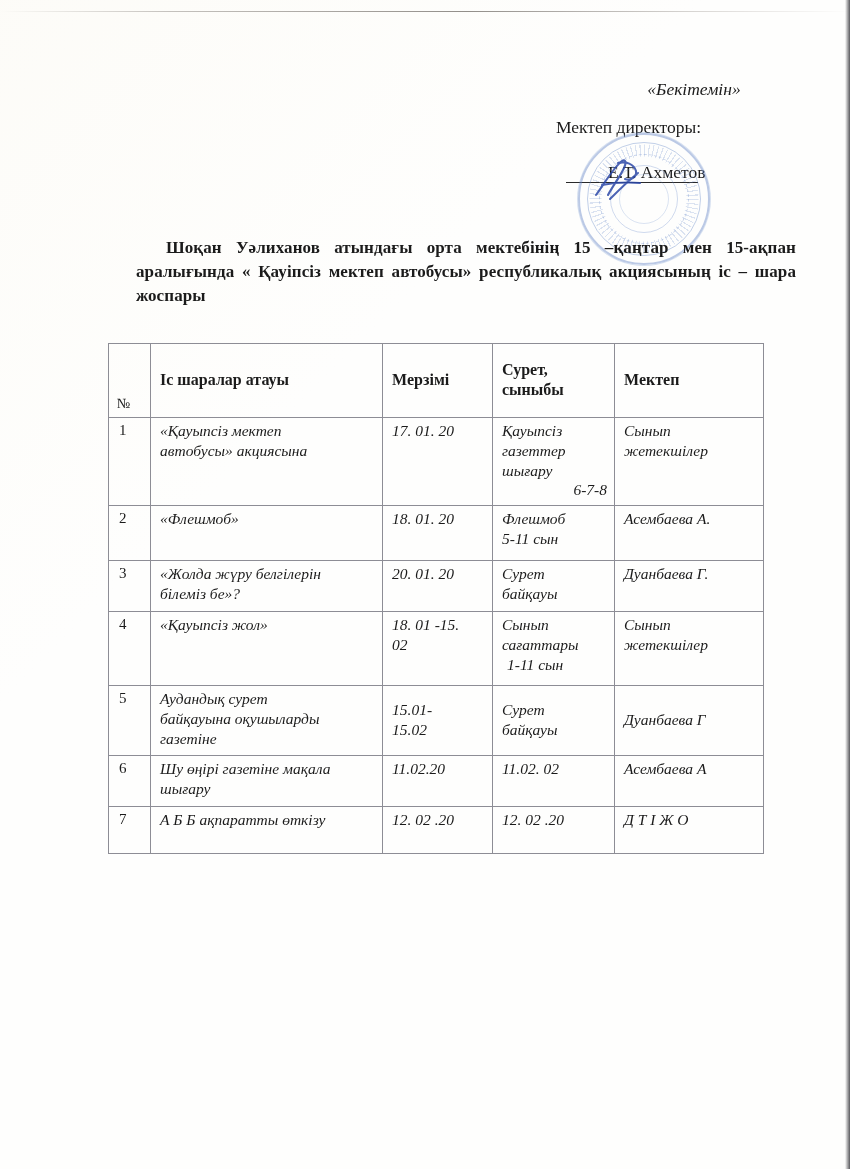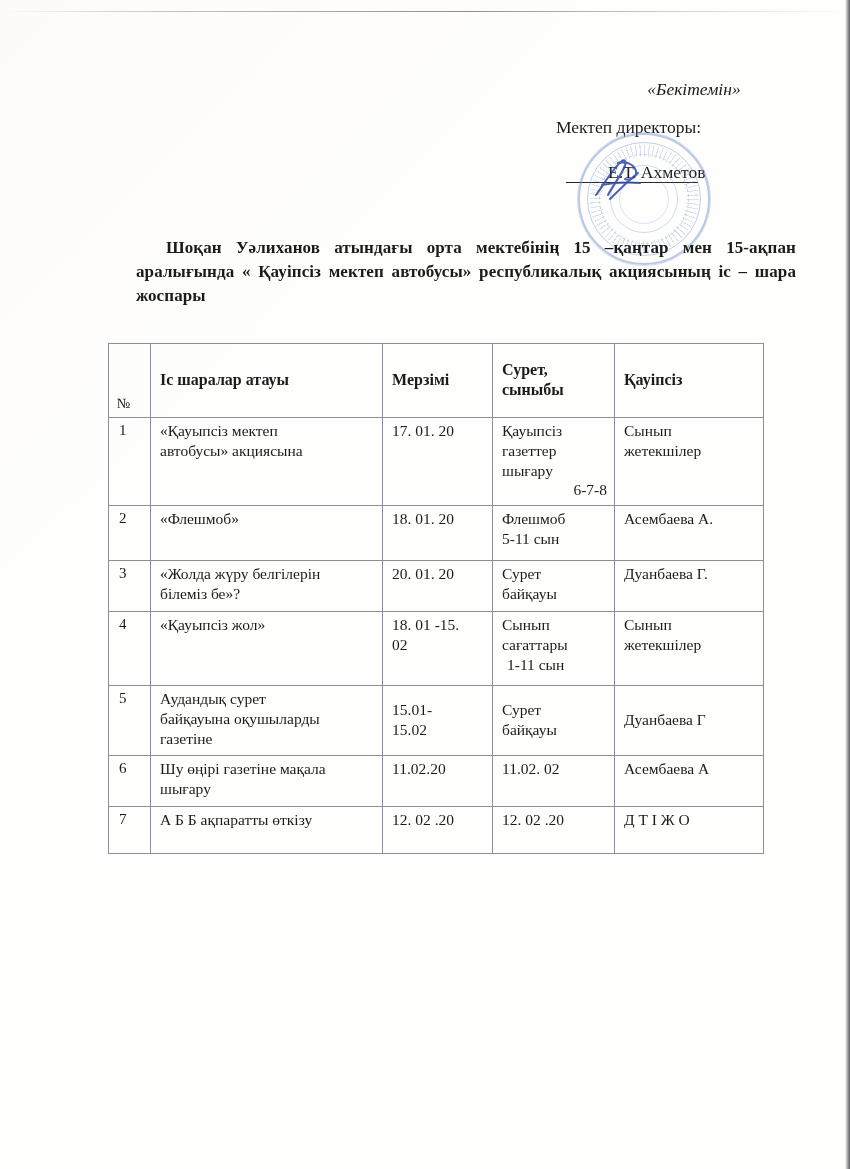--- a/index.html
+++ b/index.html
@@ -187,21 +187,21 @@
     padding-bottom: 4px;
     padding-left: 8px;
   }
   .col-num   { width: 42px; }
   .col-name  { width: 232px; }
   .col-date  { width: 110px; }
   .col-type  { width: 122px; }
   .col-resp  { width: 149px; }
 
   td.cell-num { font-size: 15px; padding-left: 10px; }
-  .cell-lines span { display: block; }
+  .cell-lines span { display: block; font-style: italic; }
   .cell-lines span.ind1 { padding-left: 14px; text-align: right; }
   .cell-lines span.ind2 { padding-left: 5px; }
 
   .row-h1 td { height: 80px; }
   .row-h2 td { height: 47px; }
   .row-h3 td { height: 43px; }
   .row-h4 td { height: 66px; }
   .row-h5 td { height: 62px; }
   .row-h6 td { height: 43px; }
   .row-h7 td { height: 39px; }
@@ -252,21 +252,21 @@
     </colgroup>
     <thead>
       <tr>
         <th class="col-num">№</th>
         <th>Іс  шаралар атауы</th>
         <th>Мерзімі</th>
         <th>
           <span>Сурет,</span><br>
           <span>сыныбы</span>
         </th>
-        <th>Қауіпсіз</th>
+        <th>Мектеп</th>
       </tr>
     </thead>
     <tbody>
 
       <tr class="row-h1">
         <td class="cell-num">1</td>
         <td class="cell-lines">
           <span>«Қауыпсіз мектеп</span>
           <span>автобусы» акциясына</span>
         </td>

